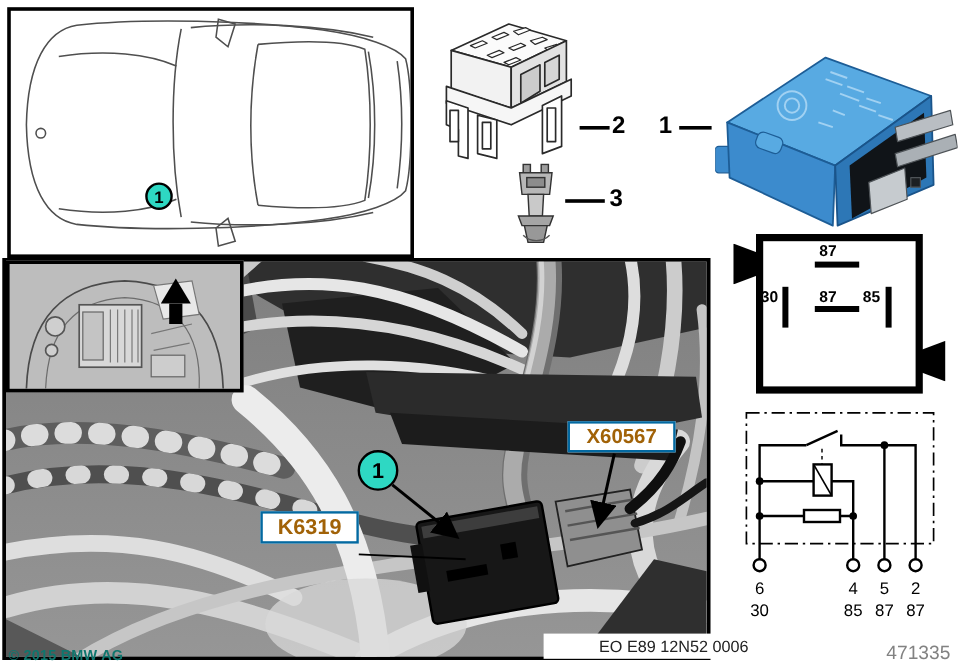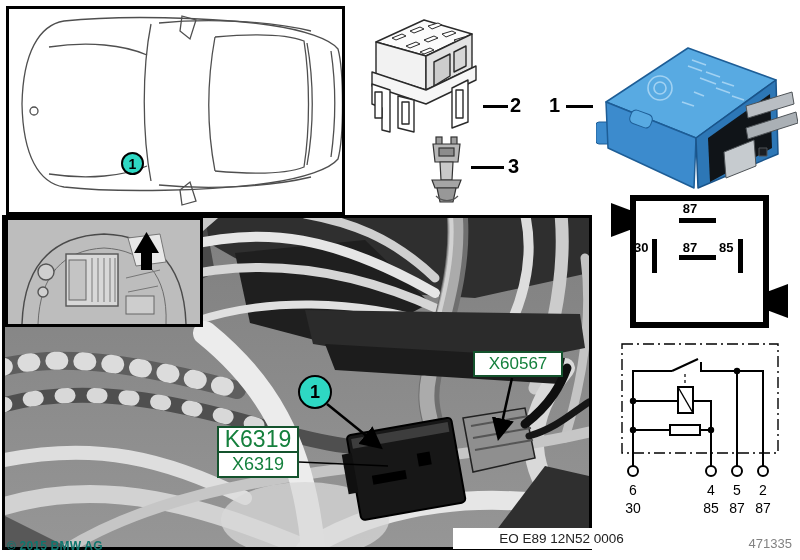--- a/index.html
+++ b/index.html
@@ -24,26 +24,26 @@
 
   
   .pinbox{left:630px;top:195px;width:139px;height:133px;border:6px solid #000;background:#fff;box-sizing:border-box;}
   .pinlabel{font-size:13px;font-weight:600;z-index:3;}
   .pinbar{background:#000;z-index:3;}
   .tab{background:#000;z-index:3;}
   .tab.left{clip-path:polygon(0 0,100% 22%,100% 78%,0 100%);}
   .tab.right{clip-path:polygon(0 22%,100% 0,100% 100%,0 78%);}
 
   
-  .plabel{background:#fff;border:2px solid #14532d;color:#15803d;font-weight:normal;
+  .plabel{background:#fff;border:2px solid #0369a1;color:#a16207;font-weight:bold;
           display:flex;align-items:center;justify-content:center;z-index:6;box-sizing:border-box;}
   .caption{background:#fff;color:#222;font-size:13.5px;display:flex;align-items:center;justify-content:center;z-index:6;}
 
   .copyright{left:7px;top:539px;font-size:12px;font-weight:600;color:#0f766e;z-index:8;letter-spacing:.2px;}
-  .partnumber{left:718px;top:536px;width:74px;text-align:right;font-size:13px;color:#828282;z-index:2;}
+  .partnumber{left:718px;top:536px;width:74px;text-align:right;font-size:16px;color:#828282;z-index:2;}
 
   svg{display:block;}
   .schematic text{font-size:14px;fill:#000;}
 </style>
 </head>
 <body>
 
 <div class="stage">
 
   <div class="abs car-panel">
@@ -286,22 +286,21 @@
         <rect x="118" y="76" width="28" height="18" fill="#cdcdcd" stroke="#666" stroke-width="1"></rect>
       </g>
       <g fill="#000">
         <polygon points="126,33 151,33 138.5,12"></polygon>
         <rect x="133" y="33" width="11" height="17"></rect>
       </g>
     </svg>
   </div>
 
   <div class="abs plabel" style="left:473px;top:351px;width:90px;height:26px;font-size:17px;">X60567</div>
-  <div class="abs plabel" style="left:217px;top:426px;width:82px;height:27px;font-size:23px;">K6319</div>
-  <div class="abs plabel" style="left:217px;top:451px;width:82px;height:27px;font-size:18px;">X6319</div>
+  <div class="abs plabel" style="left:217px;top:426px;width:82px;height:27px;font-size:18px;">K6319</div>
   <div class="abs badge big" style="left:298px;top:375px;">
     <span>1</span>
   </div>
   <div class="abs caption" style="left:453px;top:528px;width:137px;height:21px;padding-left:40px;">EO E89 12N52 0006</div>
 
   <div class="abs copyright">© 2015 BMW AG</div>
   <div class="abs partnumber">471335</div>
 
 </div>
 

